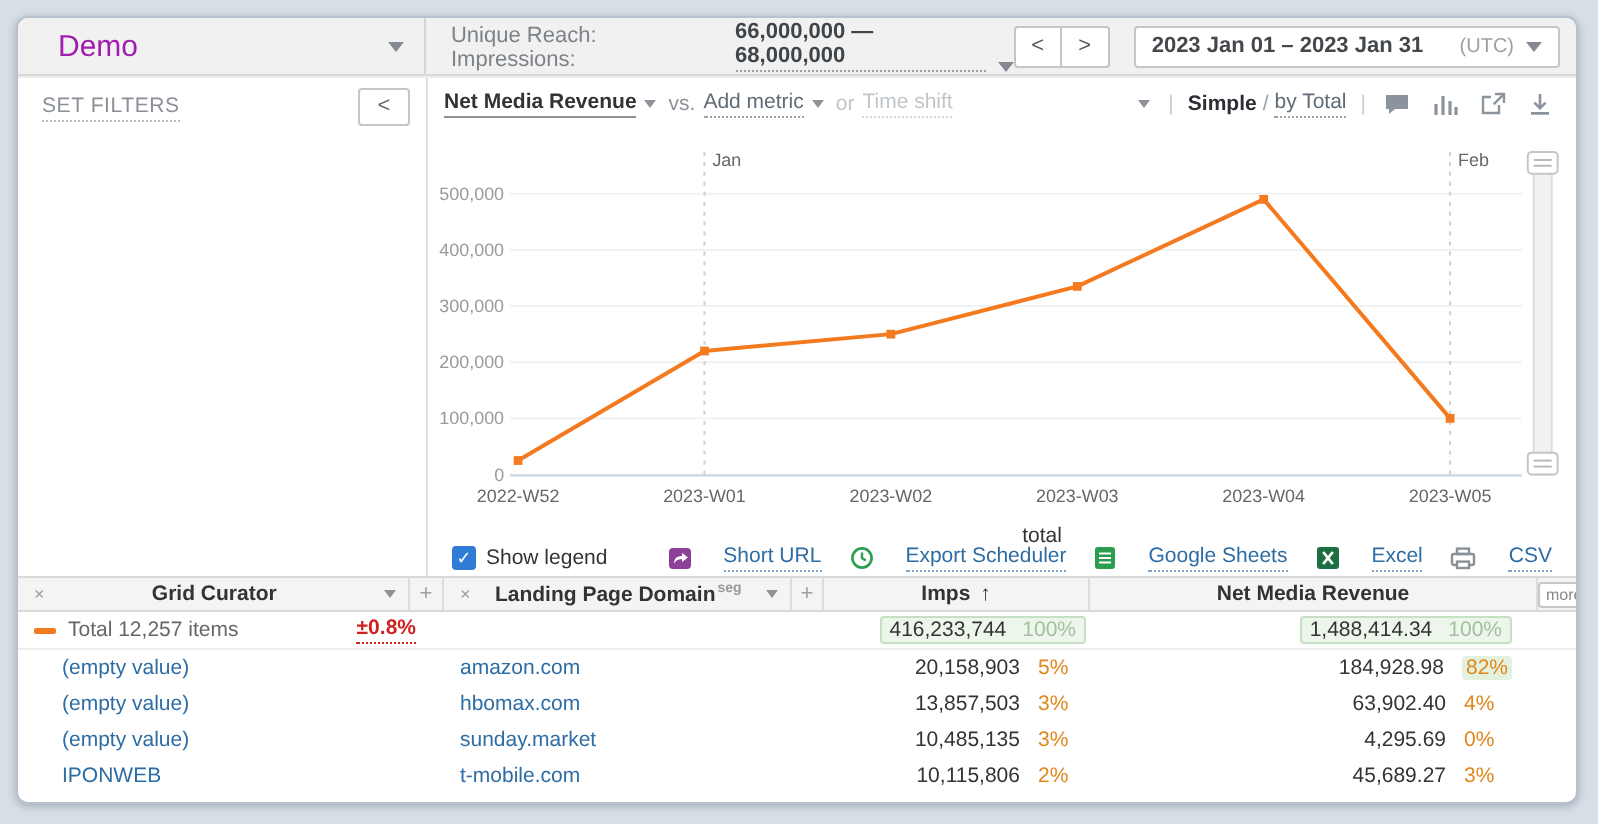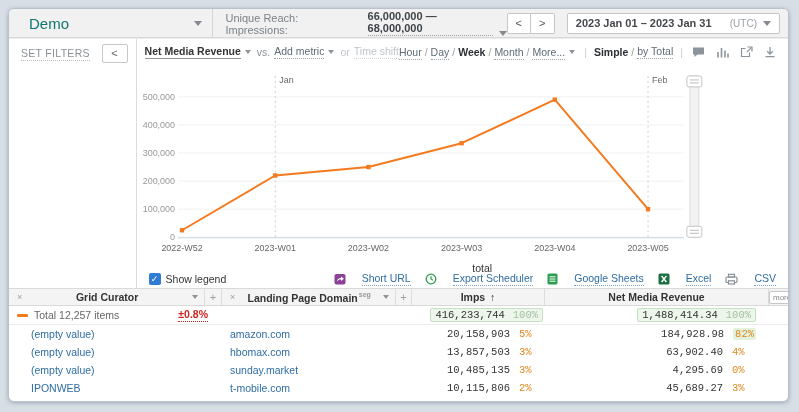--- a/index.html
+++ b/index.html
@@ -5,21 +5,21 @@
   * { margin:0; padding:0; box-sizing:border-box; }
   html,body { width:799px; height:412px; }
   body { font-family:"Liberation Sans","DejaVu Sans",sans-serif; }
   .page { position:relative; width:799px; height:412px; background:#d7dee6; overflow:hidden; }
   .card { position:absolute; left:8px; top:8px; width:781px; height:394px; background:#fff;
           border:1px solid #b9c2cc; border-radius:6px; box-shadow:0 1px 4px rgba(60,70,85,.35); overflow:hidden; }
 
   
   .topbar { height:29px; background:#f1f1f1; border-bottom:1px solid #d9d9d9; display:flex; align-items:center; }
   .workspace { width:207px; height:100%; display:flex; align-items:center; padding:0 10px 0 20px; border-right:1px solid #d5d5d5; cursor:pointer; }
-  .workspace .ws-name { font-size:15px; color:#0f766e; flex:1; }
+  .workspace .ws-name { font-size:15px; color:#a21caf; flex:1; }
   .caret { display:inline-block; width:0; height:0; border-left:4px solid transparent; border-right:4px solid transparent; border-top:5px solid #848a90; }
   .reach { margin-left:12px; display:flex; align-items:flex-end; gap:6px; font-size:11px; }
   .reach .lbl { color:#7c8288; }
   .reach .val { color:#3f4449; font-weight:bold; border-bottom:1px dotted #9aa0a6; padding-bottom:1px; }
   .spacer { flex:1; }
   .nav-btns { display:flex; margin-right:12px; }
   .nav-btns button { width:24px; height:21px; background:#fff; border:1px solid #c6c6c6; color:#555; font-size:11px; line-height:1; cursor:pointer; }
   .nav-btns button:first-child { border-radius:2px 0 0 2px; }
   .nav-btns button:last-child { border-radius:0 2px 2px 0; border-left:none; }
   .date-box { width:216px; height:21px; background:#fff; border:1px solid #c6c6c6; border-radius:2px; display:flex; align-items:center; padding:0 8px; margin-right:8px; cursor:pointer; }
@@ -69,21 +69,21 @@
   .hsup { font-size:7px; color:#999; vertical-align:super; margin-left:1px; }
   .hsort { color:#333; font-weight:bold; margin-left:2px; }
   .hplus { display:flex; align-items:center; justify-content:center; height:100%; border-right:1px solid #dcdcdc; color:#9aa0a6; font-size:11px; cursor:pointer; }
   .hmore { display:flex; align-items:center; justify-content:center; height:100%; }
   .more-btn { font-size:8px; color:#888; background:#fff; border:1px solid #c6c6c6; border-radius:2px; padding:1px 3px; cursor:pointer; }
   .total-row { height:19px; display:grid; grid-template-columns:213px 190px 133px 224px 1fr; align-items:center; border-bottom:1px solid #ececec; }
   .tr-c1 { display:flex; align-items:center; }
   .tdash { width:11px; height:3px; border-radius:1px; margin:0 6px 0 8px; }
   .tlabel { color:#666; flex:1; }
   .tdelta { color:#cc2222; font-weight:bold; border-bottom:1px dotted #cc2222; margin-right:14px; padding-bottom:1px; cursor:pointer;margin-left:40px; }
-  .num-cell { display:flex; align-items:flex-end; justify-content:flex-end;font-family:Liberation Mono, monospace; }
+  .num-cell { display:flex; align-items:flex-end; justify-content:flex-end; }
   .pad-imps { padding-right:2px; }
   .pad-rev { padding-right:13px; }
   .green-box { display:inline-flex; align-items:center; background:#edf6ea; border:1px solid #c6e0c4; border-radius:2px; padding:0px 4px; }
   .green-box .gval { color:#333; }
   .green-box .gpct { color:#a3bfa0; margin-left:8px; }
   .trow { height:18px; display:grid; grid-template-columns:213px 190px 133px 224px 1fr; align-items:center; }
   .blue-link { color:#2e6da4; cursor:pointer; }
   .trow .c1 { padding-left:22px; }
   .trow .c2 { padding-left:8px; }
   .val { color:#333; }
@@ -127,21 +127,20 @@
       <div class="chart-panel">
         <div class="chart-toolbar">
           <span class="metric-sel">Net Media Revenue</span>
           <span class="caret-sm"></span>
           <span class="ct-gap">vs.</span>
           <span class="link-dotted">Add metric</span>
           <span class="caret-sm"></span>
           <span class="ct-gap muted">or</span>
           <span class="muted-dotted">Time shift</span>
           <span class="spacer"></span>
-          <span><span class="link-dotted">Hour</span><span class="gran-sep">/</span><span class="link-dotted">Day</span><span class="gran-sep">/</span><span class="gran-sel">Week</span><span class="gran-sep">/</span><span class="link-dotted">Month</span><span class="gran-sep">/</span><span class="link-dotted">More...</span></span>
           <span class="caret-sm"></span>
           <span class="pipe">|</span>
           <span class="mode-sel">Simple</span>
           <span class="mode-sep">/</span>
           <span class="link-dotted">by Total</span>
           <span class="pipe">|</span>
           <span class="tb-icons">
             <svg width="13" height="12" viewBox="0 0 13 12">
                 <path d="M1 1.5h11v7H5.5L2.5 11V8.5H1z" fill="#8b949c"></path>
               </svg>

